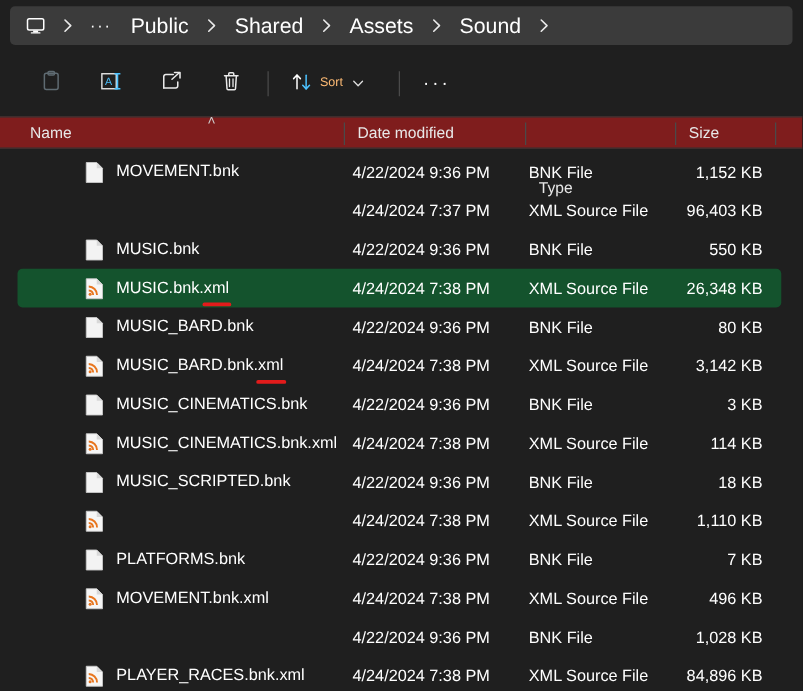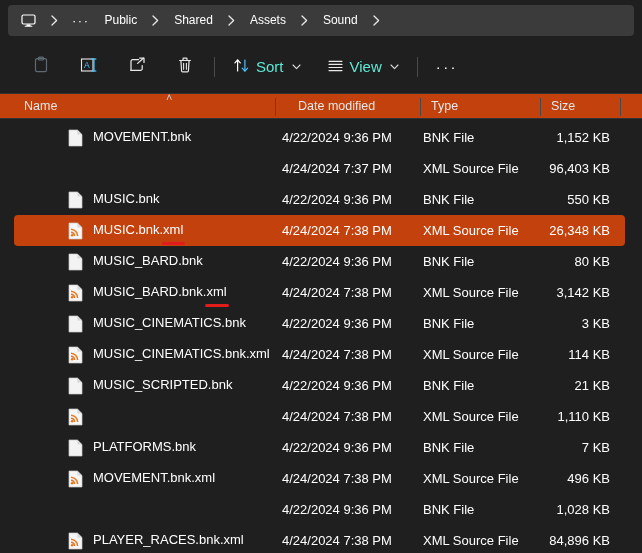--- a/index.html
+++ b/index.html
@@ -24,21 +24,21 @@
     height: 31px;
     background: #3b3b3b;
     border-radius: 4px;
     display: flex;
     align-items: center;
     padding: 0 6px;
     gap: 2px;
   }
   .crumb {
     color: #ffffff;
-    font-size: 12px;
+    font-size: 17px;
     padding: 3px 7px;
     border-radius: 3px;
     white-space: nowrap;
     line-height: 1;
   }
   .crumb-overflow { letter-spacing: 1.5px; font-size: 13px; padding: 3px 6px; }
   .chev {
     color: #e6e6e6;
     font-size: 11px;
     padding: 4px 6px;
@@ -61,33 +61,33 @@
     min-width: 38px;
     border-radius: 4px;
     display: flex;
     align-items: center;
     justify-content: center;
     gap: 6px;
     padding: 0 8px;
     color: #ffffff;
     font-size: 13.5px;
   }
-  .tb-label { color: #5eead4; font-size: 15px; line-height: 1; }
+  .tb-label { color: #fdba74; font-size: 10px; line-height: 1; }
   .tb-gap { width: 10px; }
   .tb-sep {
     width: 1px; height: 20px; background: #4a4a4a; margin: 0 10px;
   }
   .tb-caret { font-size: 9px; color: #dcdcdc; margin-left: 2px; }
   .dots { letter-spacing: 2.4px; font-size: 15px; color: #ffffff; line-height: 1; }
 
   
   .colheader {
     position: relative;
     height: 26px;
-    background: #c2410c;
+    background: #7f1d1d;
     border-top: 1px solid #333333;
     border-bottom: 1px solid #333333;
     display: flex;
     align-items: center;
     font-size: 12.5px;
     color: #e8e8e8;
   }
   .ch {
     position: absolute;
     top: 0; height: 100%;
@@ -113,21 +113,21 @@
   .row {
     position: relative;
     height: 31px;
     margin: 0 17px 0 14px;
     border-radius: 4px;
     display: flex;
     align-items: center;
     font-size: 13px;
     color: #ffffff;
   }
-  .row.selected { background: #c2410c; }
+  .row.selected { background: #14532d; }
   .cell-name {
     position: absolute; left: 10px;
     display: flex; gap: 10px;
     white-space: nowrap;
     margin-left: 44px;
   }
   .cell-date { position: absolute; left: 268px; white-space: nowrap; }
   .cell-type { position: absolute; left: 409px; white-space: nowrap; }
   .cell-size { position: absolute; right: 15px; white-space: nowrap; }
 
@@ -250,52 +250,39 @@
     </span>
     <span class="tb-label">Sort</span>
     <span class="tb-caret">
       <svg width="9" height="6" viewBox="0 0 9 6">
           <path d="M1 1 L4.5 4.6 L8 1" fill="none" stroke="#dcdcdc" stroke-width="1.1" stroke-linecap="round" stroke-linejoin="round"></path>
         </svg>
     </span>
   </div>
   <div class="tb-gap"></div>
 
-  <div class="tb-btn">
-    <span>
-      <svg width="17" height="17" viewBox="0 0 17 17">
-        <path d="M2 4.3 H15 M2 7.4 H15 M2 10.5 H15 M2 13.6 H15" stroke="#e9e9e9" stroke-width="1.15" stroke-linecap="round"></path>
-      </svg>
-    </span>
-    <span class="tb-label">View</span>
-    <span class="tb-caret">
-      <svg width="9" height="6" viewBox="0 0 9 6">
-          <path d="M1 1 L4.5 4.6 L8 1" fill="none" stroke="#dcdcdc" stroke-width="1.1" stroke-linecap="round" stroke-linejoin="round"></path>
-        </svg>
-    </span>
-  </div>
 
   <div class="tb-sep"></div>
 
   <div class="tb-btn">
     <span class="dots">···</span>
   </div>
 </div>
 
 <div class="colheader">
   <div class="ch" style="left:14px;">
     <span>Name</span>
     <span class="sort-caret">˄</span>
   </div>
   <div class="ch-div" style="left:275px;"></div>
-  <div class="ch" style="left:288px;">
+  <div class="ch" style="left:276px;">
     <span>Date modified</span>
   </div>
   <div class="ch-div" style="left:420px;"></div>
-  <div class="ch" style="left:421px;">
+  <div class="ch" style="left:421px;margin-top:44px;">
     <span>Type</span>
   </div>
   <div class="ch-div" style="left:540px;"></div>
   <div class="ch" style="left:541px;">
     <span>Size</span>
   </div>
   <div class="ch-div" style="left:620px;"></div>
 </div>
 
 <div class="filelist" id="filelist">
@@ -422,21 +409,21 @@
         <span class="ficon">
           <svg width="15" height="18" viewBox="0 0 15 18">
             <path d="M1 1 H9.4 L14 5.6 V17 H1 Z" fill="#f3f3f3" stroke="#c9c9c9" stroke-width="0.7"></path>
             <path d="M9.4 1 L14 5.6 H9.4 Z" fill="#d8d8d8"></path>
           </svg>
         </span>
         <span class="fname">MUSIC_SCRIPTED.bnk</span>
       </div>
       <div class="cell-date">4/22/2024 9:36 PM</div>
       <div class="cell-type">BNK File</div>
-      <div class="cell-size">21 KB</div>
+      <div class="cell-size">18 KB</div>
     </div>
     <div class="row">
       <div class="cell-name">
         <span class="ficon">
           <svg width="15" height="18" viewBox="0 0 15 18">
             <path d="M1 1 H9.4 L14 5.6 V17 H1 Z" fill="#f6f6f6" stroke="#c9c9c9" stroke-width="0.7"></path>
             <path d="M9.4 1 L14 5.6 H9.4 Z" fill="#d8d8d8"></path>
             <g fill="#e8761f">
               <circle cx="4.1" cy="13.3" r="1.2"></circle>
               <path d="M3.0 9.6 a4.6 4.6 0 0 1 4.3 4.3 H5.8 A3.1 3.1 0 0 0 3.0 11.1 Z"></path>

